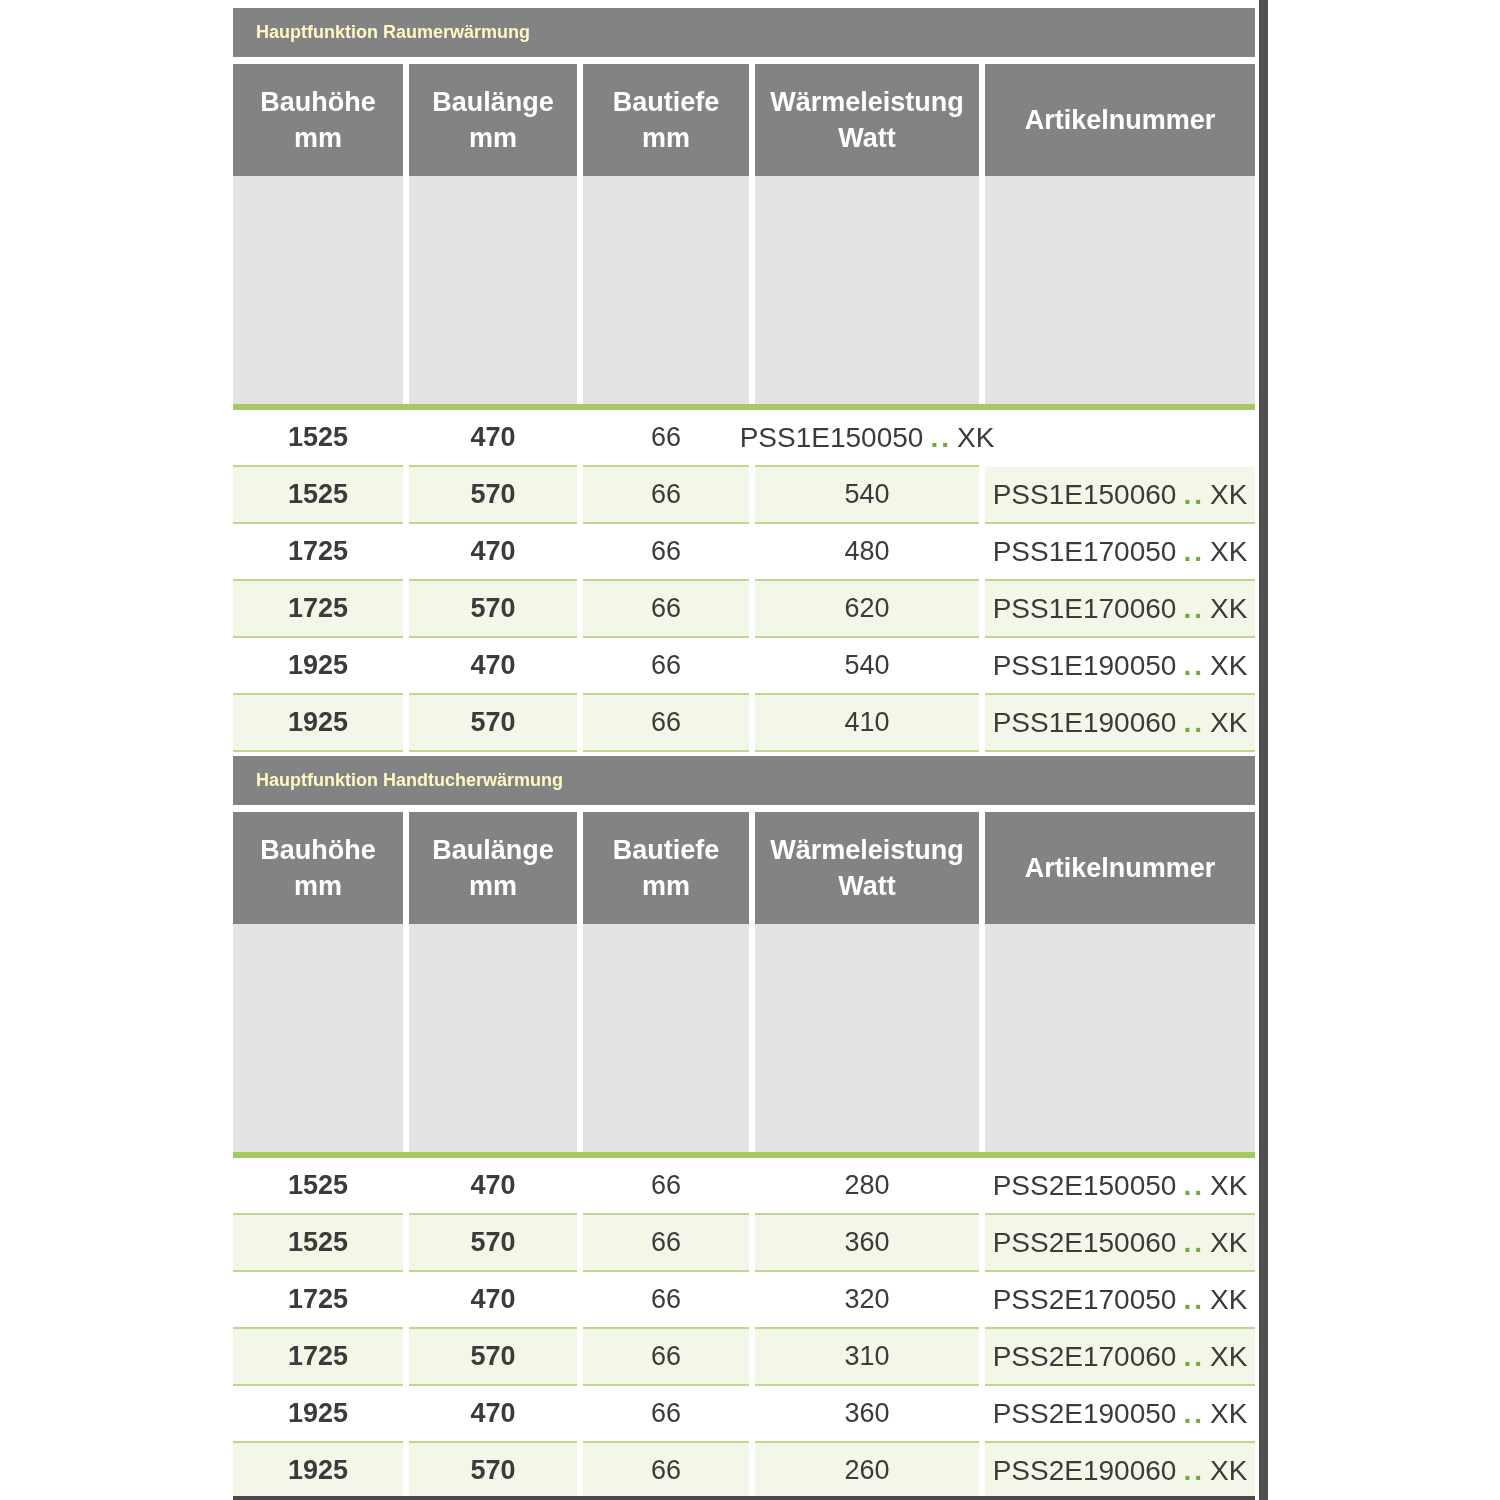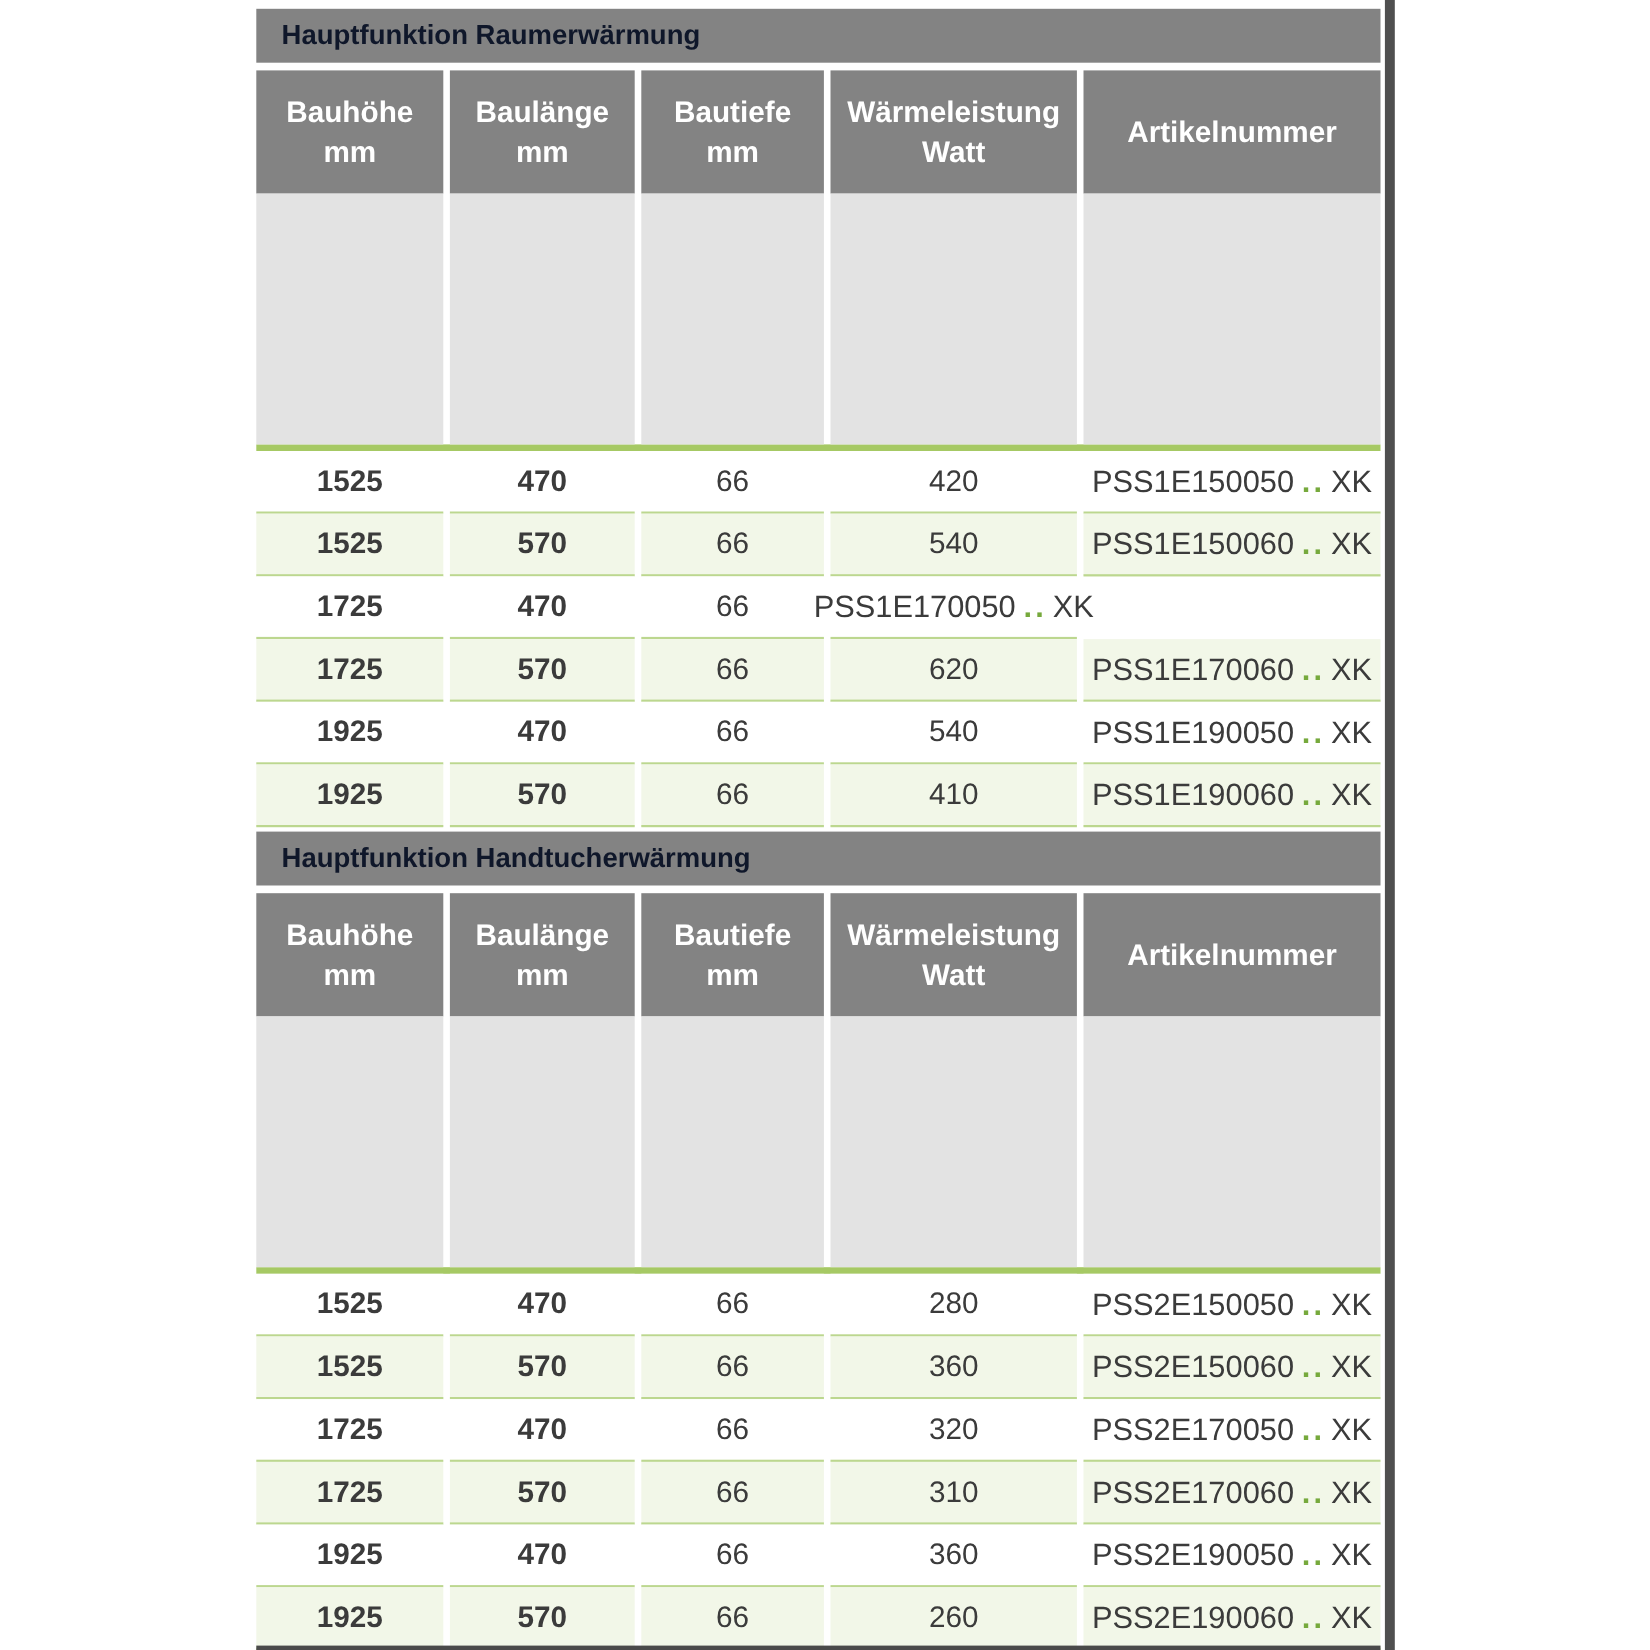--- a/index.html
+++ b/index.html
@@ -17,22 +17,22 @@
     width:1022px;
   }
   .section1{margin-top:8px;}
   .section2{margin-top:4px;}
   .title-bar{
     height:49px;
     background:#838383;
     display:flex;align-items:center;
     padding-left:23px;
     box-sizing:border-box;
-    color:#0f172a;
-    font-size:25px;font-weight:bold;
+    color:#fef9c3;
+    font-size:18px;font-weight:bold;
     margin-bottom:7px;
   }
   .g{
     display:grid;
     grid-template-columns:170px 168px 166px 224px 270px;
     column-gap:6px;
   }
   .hcell{
     height:112px;
     background:#838383;
@@ -121,21 +121,20 @@
       <div class="pcell"></div>
       <div class="pcell"></div>
     </div>
 
     <div class="rule"></div>
 
     <div class="g row">
       <div class="cell b">1525</div>
       <div class="cell b">470</div>
       <div class="cell">66</div>
-      <div class="cell">420</div>
       <div class="cell art">
           <span>PSS1E150050</span>
           <span class="dots">..</span>
           <span>XK</span>
         </div>
     </div>
     <div class="g row alt">
       <div class="cell b">1525</div>
       <div class="cell b">570</div>
       <div class="cell">66</div>
@@ -143,20 +142,21 @@
       <div class="cell art">
           <span>PSS1E150060</span>
           <span class="dots">..</span>
           <span>XK</span>
         </div>
     </div>
     <div class="g row">
       <div class="cell b">1725</div>
       <div class="cell b">470</div>
       <div class="cell">66</div>
+      <div class="cell">480</div>
       <div class="cell art">
           <span>PSS1E170050</span>
           <span class="dots">..</span>
           <span>XK</span>
         </div>
     </div>
     <div class="g row alt">
       <div class="cell b">1725</div>
       <div class="cell b">570</div>
       <div class="cell">66</div>

